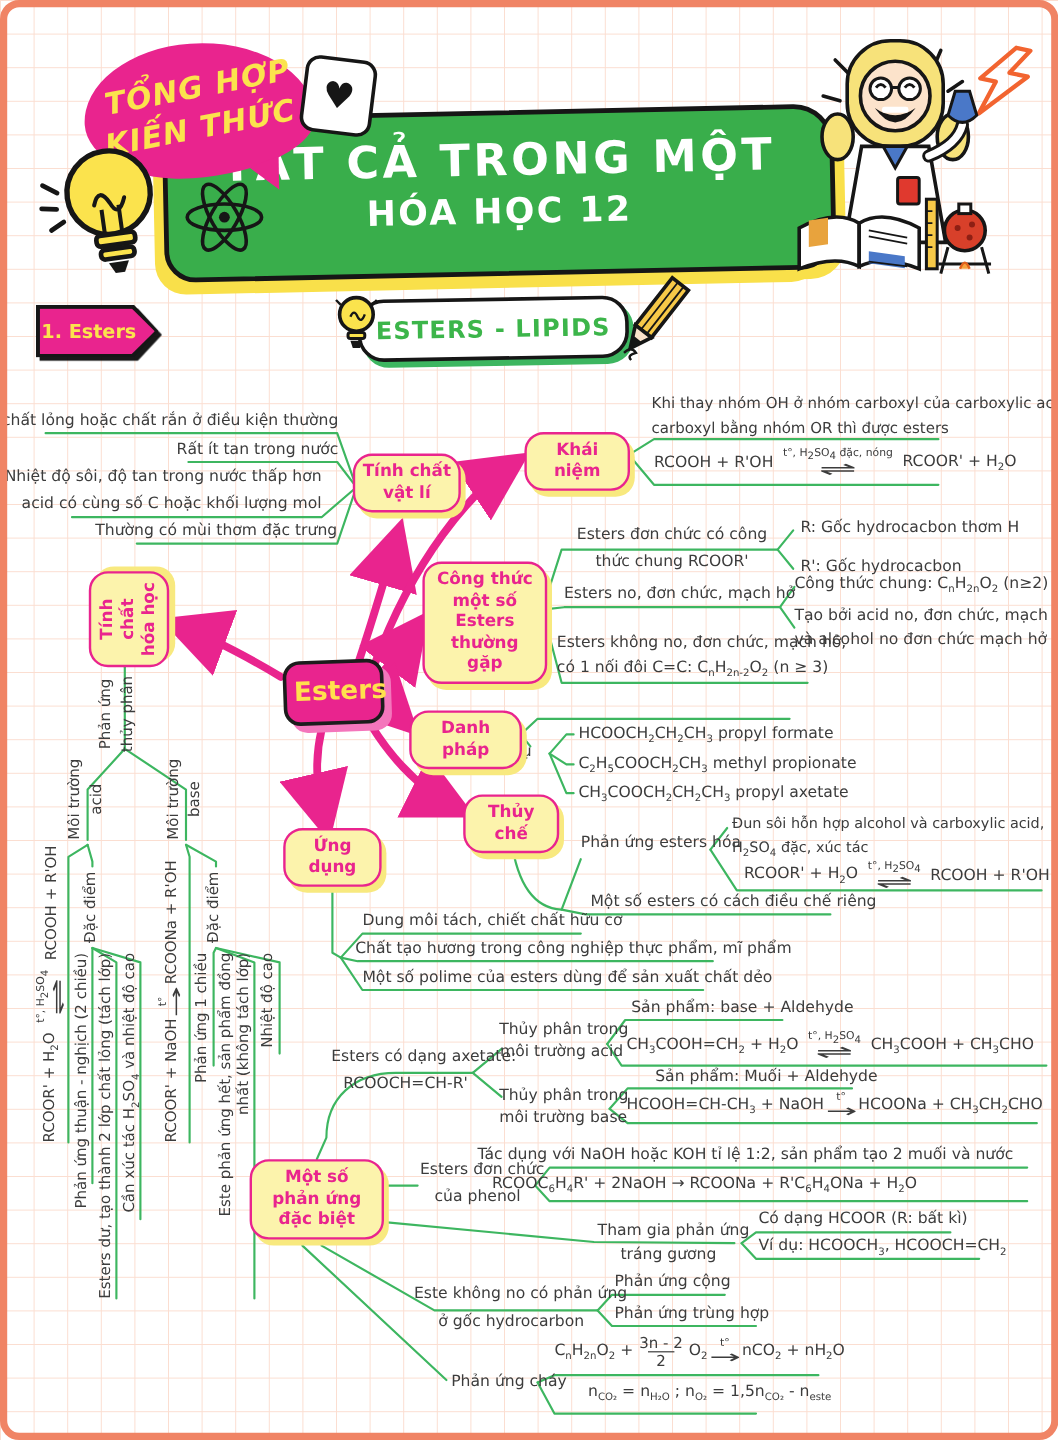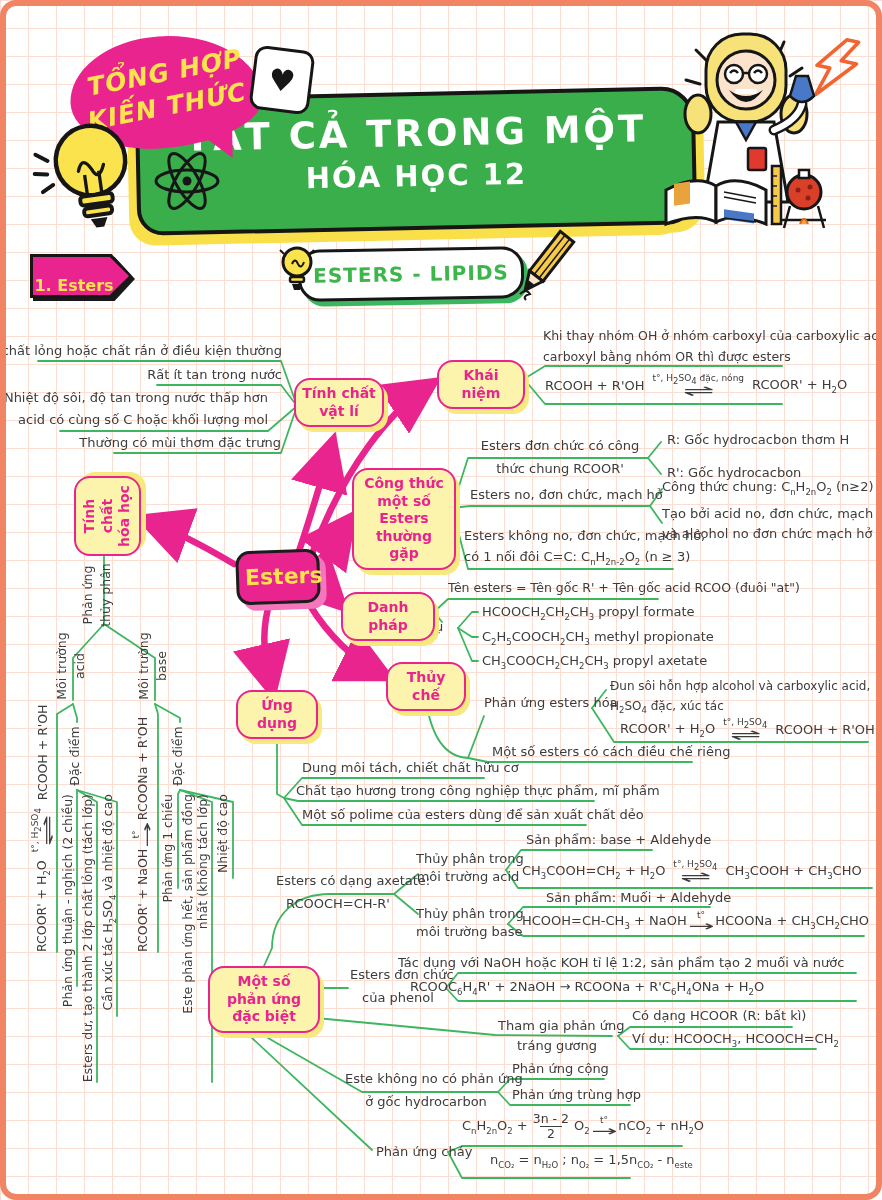--- a/index.html
+++ b/index.html
@@ -37,21 +37,21 @@
   #banner{position:absolute;left:136px;top:92px;width:552px;height:130px;background:#39AE4B;z-index:5;
     border:4px solid #161616;border-radius:26px 34px 30px 26px;transform:rotate(-1.2deg);
     box-shadow:-8px 10px 0 #F9E04A, 8px 8px 0 #F9E04A;text-align:center;color:#fff}
   #banner .t1{font-size:37px;font-weight:bold;letter-spacing:3px;margin-top:16px}
   #banner .t2{font-size:29px;font-weight:bold;letter-spacing:2px;margin-top:4px}
   #heart-bubble{position:absolute;left:252px;top:48px;width:54px;height:58px;background:#fff;border:3.5px solid #161616;
     border-radius:12px;z-index:7;transform:rotate(7deg);display:flex;align-items:center;justify-content:center;font-size:30px;color:#161616}
   #tag{position:absolute;left:30px;top:254px;width:102px;height:44px;z-index:6;filter:drop-shadow(3px 3px 0 rgba(0,0,0,.9))}
   #tag .outer{position:absolute;inset:0;background:#161616;clip-path:polygon(0 0,80% 0,100% 50%,80% 100%,0 100%)}
   #tag .inner{position:absolute;inset:3px;background:#E9248E;clip-path:polygon(0 0,80% 0,100% 50%,80% 100%,0 100%);
-    display:flex;align-items:flex-end;justify-content:center;padding-right:14px}
+    display:flex;align-items:center;justify-content:center;padding-right:14px}
   #tag .inner span{color:#FBE34D;font-weight:bold;font-size:16px}
   #lipids-banner{position:absolute;left:298px;top:248px;width:220px;height:46px;background:#fff;border:3px solid #161616;
     border-radius:22px;z-index:5;transform:rotate(-1deg);box-shadow:4px 5px 0 #3DB660;
     display:flex;align-items:center;justify-content:center}
   #lipids-banner span{color:#3CB54A;font-weight:bold;font-size:20px;letter-spacing:1px}
   #chem{position:absolute;left:28px;top:1104px;width:634px;height:212px;transform:rotate(-90deg);transform-origin:0 0;z-index:3}
   #chem .t{font-size:12.5px}
   #chem .r{right:324px;text-align:right}
 </style>
 </head>
@@ -282,21 +282,20 @@
   <div class="t c" style="left:470px;top:461px;width:180px">thức chung RCOOR'</div>
   <div class="t" style="left:667px;top:432px">R: Gốc hydrocacbon thơm H</div>
   <div class="t" style="left:667px;top:465px">R': Gốc hydrocacbon</div>
   <div class="t c" style="left:470px;top:487px;width:180px">Esters no, đơn chức, mạch hở</div>
   <div class="t" style="left:662px;top:479px">Công thức chung: C<sub>n</sub>H<sub>2n</sub>O<sub>2</sub> (n≥2)</div>
   <div class="t" style="left:662px;top:506px">Tạo bởi acid no, đơn chức, mạch hở</div>
   <div class="t" style="left:662px;top:526px">và alcohol no đơn chức mạch hở</div>
   <div class="t c" style="left:464px;top:528px;width:212px">Esters không no, đơn chức, mạch hở,</div>
   <div class="t c" style="left:464px;top:549px;width:212px">có 1 nối đôi C=C: C<sub>n</sub>H<sub>2n-2</sub>O<sub>2</sub>  (n ≥ 3)</div>
 
-  <div class="t sm" style="left:448px;top:580px">Tên esters = Tên gốc R' + Tên gốc acid RCOO (đuôi "at")</div>
   <div class="t" style="left:410px;top:619px">Ví dụ</div>
   <div class="t" style="left:482px;top:604px">HCOOCH<sub>2</sub>CH<sub>2</sub>CH<sub>3</sub> propyl formate</div>
   <div class="t" style="left:482px;top:629px">C<sub>2</sub>H<sub>5</sub>COOCH<sub>2</sub>CH<sub>3</sub> methyl propionate</div>
   <div class="t" style="left:482px;top:653px">CH<sub>3</sub>COOCH<sub>2</sub>CH<sub>2</sub>CH<sub>3</sub> propyl axetate</div>
 
   <div class="t" style="left:484px;top:695px">Phản ứng esters hóa</div>
   <div class="t xs" style="left:610px;top:679px">Đun sôi hỗn hợp alcohol và carboxylic acid,</div>
   <div class="t xs" style="left:610px;top:699px">H<sub>2</sub>SO<sub>4</sub> đặc, xúc tác</div>
   <div class="t eqrow" style="left:620px;top:718px">
     <span>RCOOR' + H<sub>2</sub>O</span>

